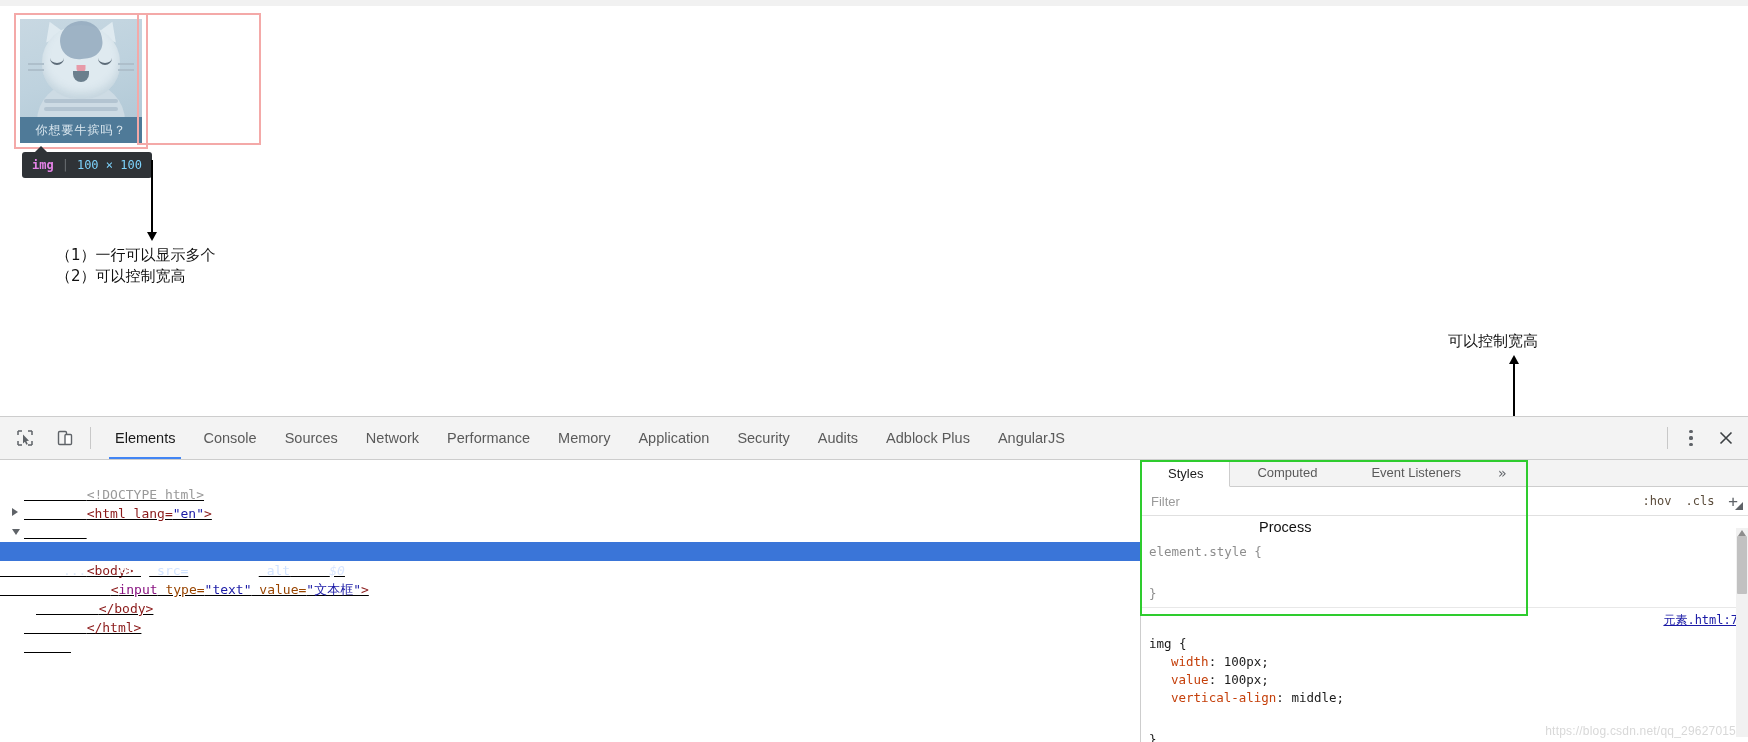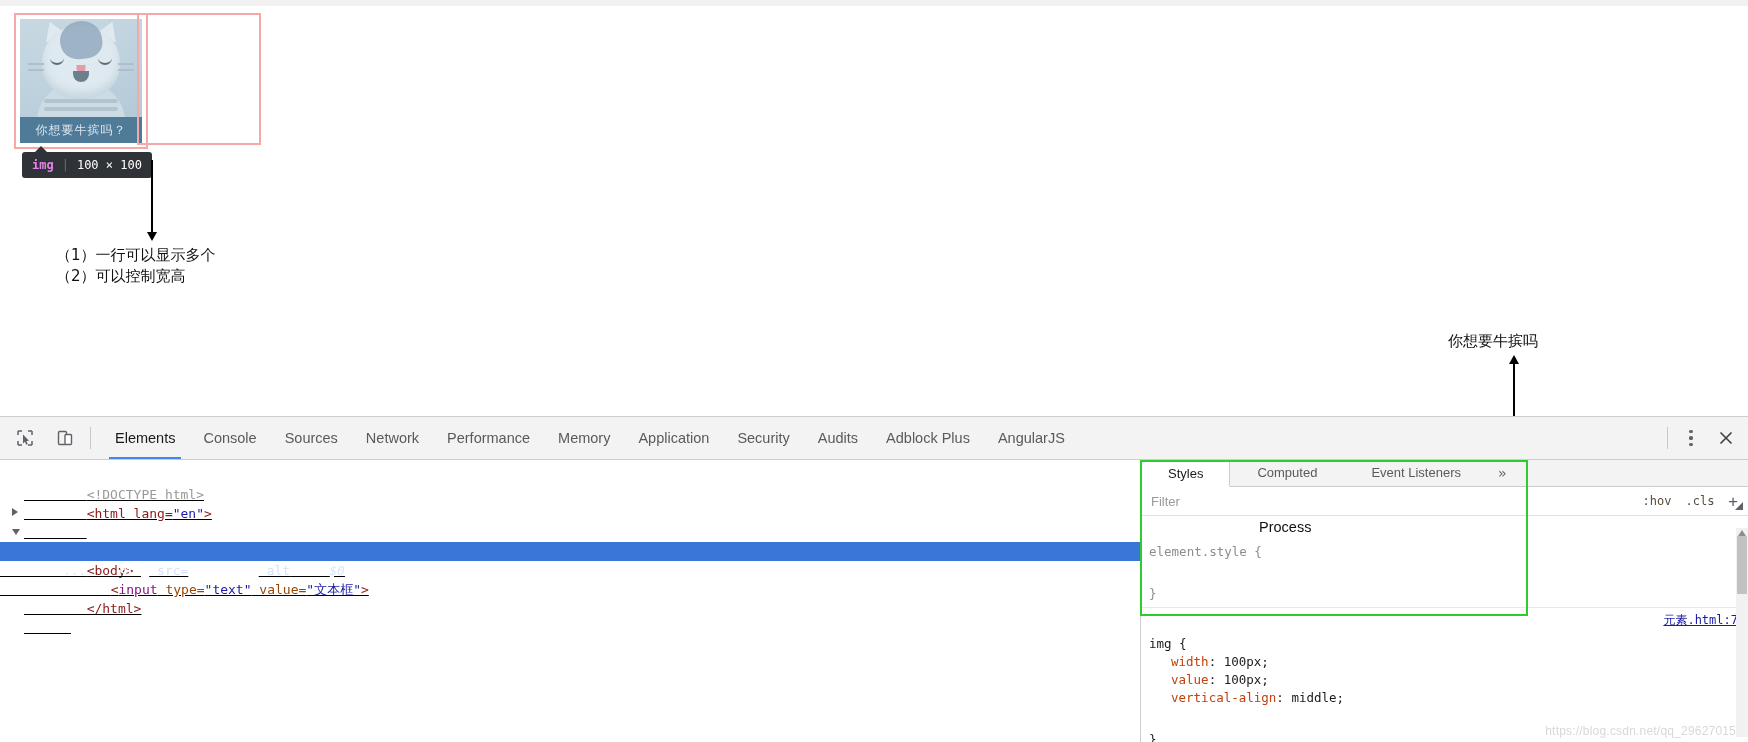--- a/index.html
+++ b/index.html
@@ -75,21 +75,21 @@
 
   
   .dt-tooltip {
     position:absolute; left:22px; top:146px; height:26px;
     background:#2f3337; border-radius:3px; color:#fff;
     display:flex; align-items:center; padding:0 10px;
     font-family:"DejaVu Sans Mono", monospace; font-size:12px;
   }
   .dt-tooltip .tag { color:#e583e8; font-weight:bold; }
   .dt-tooltip .sep { color:#6a6f73; margin:0 8px; }
-  .dt-tooltip .dims { color:#ffffff; }
+  .dt-tooltip .dims { color:#7dd3fc; }
   .dt-tooltip:before {
     content:""; position:absolute; left:12px; top:-6px;
     border-left:7px solid transparent; border-right:7px solid transparent;
     border-bottom:7px solid #2f3337;
   }
 
   
   .arrow-line { position:absolute; background:#000; width:1.6px; }
   .arrow-head { position:absolute; width:0;height:0; border-left:5px solid transparent; border-right:5px solid transparent; }
   .arrow-head.down { border-top:9px solid #000; }
@@ -230,21 +230,21 @@
       <span class="sep">|</span>
       <span class="dims">100 × 100</span>
     </div>
 
     <div class="arrow-line" style="left:151px; top:154px; height:74px;"></div>
     <div class="arrow-head down" style="left:147px; top:226px;"></div>
 
     <div class="note" style="left:56px; top:239px;text-align:right;">（1）一行可以显示多个</div>
     <div class="note" style="left:56px; top:260px;">（2）可以控制宽高</div>
 
-    <div class="note right" style="left:1448px; top:325px;">你想要牛摈吗</div>
+    <div class="note right" style="left:1448px; top:325px;">可以控制宽高</div>
     <div class="arrow-head up" style="left:1509px; top:349px;"></div>
     <div class="arrow-line" style="left:1513px; top:357px; height:114px;"></div>
   </div>
 
   <div class="devtools">
 
     <div class="dt-toolbar">
       <div class="dt-iconbtn">
         <svg width="18" height="18" viewBox="0 0 18 18">
           <path d="M2 2h4M2 2v4M16 2h-4M16 2v4M2 16h4M2 16v-4M16 16h-4M16 16v-4" stroke="#5f6368" stroke-width="1.5" fill="none"></path>
@@ -301,20 +301,23 @@
       </div>
       <div class="dom-row">
         <span class="triangle open"></span>
         <span class="punct">&lt;body&gt;</span>
       </div>
       <div class="dom-row selected">
         <span class="dots">...</span><span class="sel-white">    </span><span class="sel-white">&lt;</span><span class="sel-white" style="font-weight:bold">img</span><span class="sel-attr"> src=</span><span class="sel-val">"./3.jpg"</span><span class="sel-attr"> alt</span><span class="sel-white">&gt;</span><span class="sel-white"> == </span><span class="sel-dollar">$0</span>
       </div>
       <div class="dom-row" style="padding-left:48px;">
         <span class="punct">&lt;</span><span class="tagname">input</span><span class="attrname"> type=</span><span class="attrval">"text"</span><span class="attrname"> value=</span><span class="attrval">"文本框"</span><span class="punct">&gt;</span>
+      </div>
+      <div class="dom-row" style="padding-left:36px;">
+        <span class="punct">&lt;/body&gt;</span>
       </div>
       <div class="dom-row">
         <span class="punct">&lt;/html&gt;</span>
       </div>
     </div>
 
     <div class="styles-pane">
       <div class="styles-tabbar">
         <div class="st-tab active">Styles</div>
         <div class="st-tab">Computed</div>

